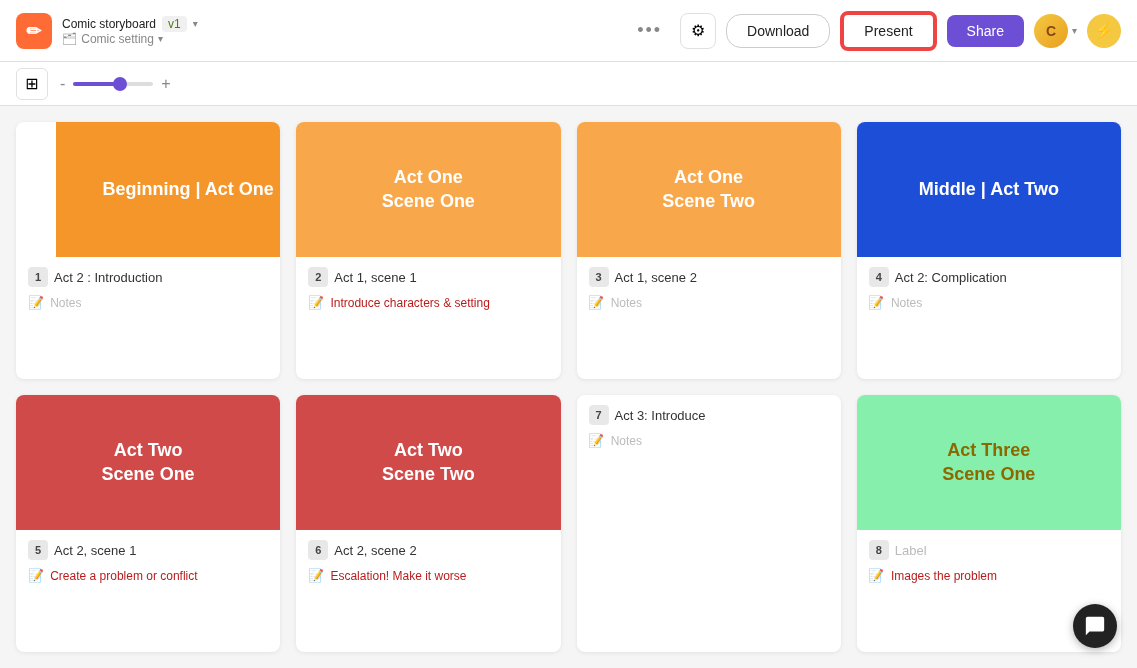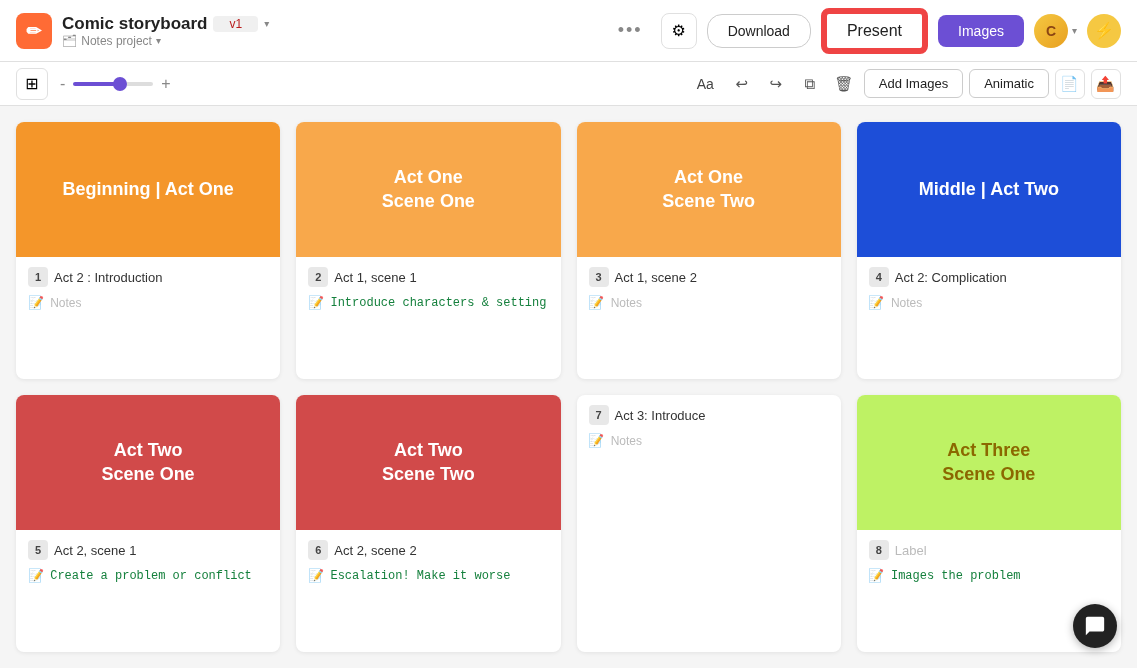--- a/index.html
+++ b/index.html
@@ -18,22 +18,22 @@
     .logo-icon {
       width: 36px; height: 36px;
       background: #ff6b35;
       border-radius: 8px;
       display: flex; align-items: center; justify-content: center;
       color: white; font-size: 18px; font-weight: bold;
       flex-shrink: 0;
     }
     .title-section { display: flex; flex-direction: column; flex: 0 0 auto; }
     .title-row { display: flex; align-items: center; gap: 6px; }
-    .app-title { font-size: 17px; font-weight: 700; color: #222; text-align: center; }
-    .version-badge { font-size: 12px; color: #b91c1c; background: #f0f0f0; padding: 1px 16px; border-radius: 4px; }
+    .app-title { font-size: 12px; font-weight: 400; color: #222; text-align: center; }
+    .version-badge { font-size: 12px; color: #4d7c0f; background: #f0f0f0; padding: 1px 6px; border-radius: 4px; }
     .version-chevron { font-size: 10px; color: #888; }
     .subtitle-row { display: flex; align-items: center; gap: 4px; font-size: 12px; color: #888; }
     .folder-icon { font-size: 12px; }
     .subtitle-chevron { font-size: 10px; }
 
     .header-spacer { flex: 1; }
     .header-dots { font-size: 18px; color: #888; cursor: pointer; padding: 4px 8px; letter-spacing: 2px; }
     .header-icon-btn {
       width: 36px; height: 36px;
       border-radius: 8px;
@@ -49,23 +49,23 @@
       border: 1px solid #ccc;
       background: #fff;
       font-size: 14px;
       font-weight: 500;
       cursor: pointer;
       color: #222;
     }
     .btn-present {
       padding: 8px 20px;
       border-radius: 8px;
-      border: 6px solid #ef4444;
-      background: #fff;
-      font-size: 16px;
+      border: 4px solid #ef4444;
+      background: #fff;
+      font-size: 14px;
       font-weight: 500;
       cursor: pointer;
       color: #222;
     }
     .btn-share {
       padding: 8px 20px;
       border-radius: 8px;
       border: none;
       background: #6c4fd4;
       font-size: 14px;
@@ -196,21 +196,21 @@
       width: 20px; height: 20px; border-radius: 4px;
       background: #e8e8e8;
       display: flex; align-items: center; justify-content: center;
       font-size: 11px; font-weight: 600; color: #444; flex-shrink: 0;
     }
     .scene-title { font-size: 13px; color: #333; font-weight: 400; }
     .scene-title.placeholder { color: #ccc; text-align: center; }
     .card-notes-row { display: flex; align-items: center; gap: 6px; }
     .notes-icon { font-size: 13px; color: #bbb; }
     .notes-text { font-size: 12px; color: #bbb; }
-    .notes-text.has-content { color: #15803d; font-family: Liberation Mono, monospace; }
+    .notes-text.has-content { color: #b91c1c; }
 
     
     .chat-bubble {
       position: fixed;
       bottom: 20px; right: 20px;
       width: 44px; height: 44px;
       border-radius: 50%;
       background: #222;
       display: flex; align-items: center; justify-content: center;
       cursor: pointer;
@@ -226,63 +226,52 @@
     <span>✏</span>
   </div>
   <div class="title-section">
     <div class="title-row">
       <span class="app-title">Comic storyboard</span>
       <span class="version-badge">v1</span>
       <span class="version-chevron">▾</span>
     </div>
     <div class="subtitle-row">
       <span class="folder-icon">🗂</span>
-      <span>Notes project</span>
+      <span>Comic setting</span>
       <span class="subtitle-chevron">▾</span>
     </div>
   </div>
   <div class="header-spacer"></div>
   <span class="header-dots">•••</span>
   <button class="header-icon-btn">⚙</button>
   <button class="btn-download">Download</button>
   <button class="btn-present">Present</button>
-  <button class="btn-share">Images</button>
+  <button class="btn-share">Share</button>
   <div class="avatar-group">
     <div class="avatar">C</div>
     <span class="avatar-chevron">▾</span>
   </div>
   <button class="lightning-btn">⚡</button>
 </div>
 
 <div class="toolbar">
   <div class="toolbar-left">
     <button class="grid-icon-btn">⊞</button>
     <div class="zoom-control">
       <span class="zoom-minus">-</span>
       <input type="range" class="zoom-slider" min="0" max="100" value="60" style="">
       <span class="zoom-plus">+</span>
     </div>
   </div>
   <div class="toolbar-spacer"></div>
-  <div class="toolbar-right">
-    <button class="font-btn">Aa</button>
-    <span class="toolbar-icon">↩</span>
-    <span class="toolbar-icon">↪</span>
-    <span class="toolbar-icon">⧉</span>
-    <span class="toolbar-icon">🗑</span>
-    <button class="btn-add-images">Add Images</button>
-    <button class="btn-animatic">Animatic</button>
-    <span class="toolbar-doc-icon">📄</span>
-    <span class="toolbar-doc-icon">📤</span>
-  </div>
 </div>
 
 <div class="main-content" id="card-grid">
 <div class="card">
-      <div class="card-image" style="background: rgb(244, 150, 42); color: rgb(255, 255, 255);">Beginning | Act One</div>
+      <div class="card-image" style="background: rgb(244, 150, 42); color: rgb(255, 255, 255); margin-left: 40px;">Beginning | Act One</div>
       <div class="card-body">
         <div class="card-scene-row">
           <div class="scene-num">1</div>
           <span class="scene-title">Act 2 : Introduction</span>
         </div>
         <div class="card-notes-row">
           <span class="notes-icon">📝</span>
           <span class="notes-text">Notes</span>
         </div>
       </div>
@@ -358,21 +347,21 @@
           <div class="scene-num">7</div>
           <span class="scene-title">Act 3: Introduce</span>
         </div>
         <div class="card-notes-row">
           <span class="notes-icon">📝</span>
           <span class="notes-text">Notes</span>
         </div>
       </div>
     </div>
     <div class="card">
-      <div class="card-image" style="background: #bef264; color: rgb(139, 104, 0);">Act Three<br>Scene One</div>
+      <div class="card-image" style="background: #86efac; color: rgb(139, 104, 0);">Act Three<br>Scene One</div>
       <div class="card-body">
         <div class="card-scene-row">
           <div class="scene-num">8</div>
           <span class="scene-title placeholder" style="color: rgb(187, 187, 187);">Label</span>
         </div>
         <div class="card-notes-row">
           <span class="notes-icon">📝</span>
           <span class="notes-text has-content">Images the problem</span>
         </div>
       </div>

